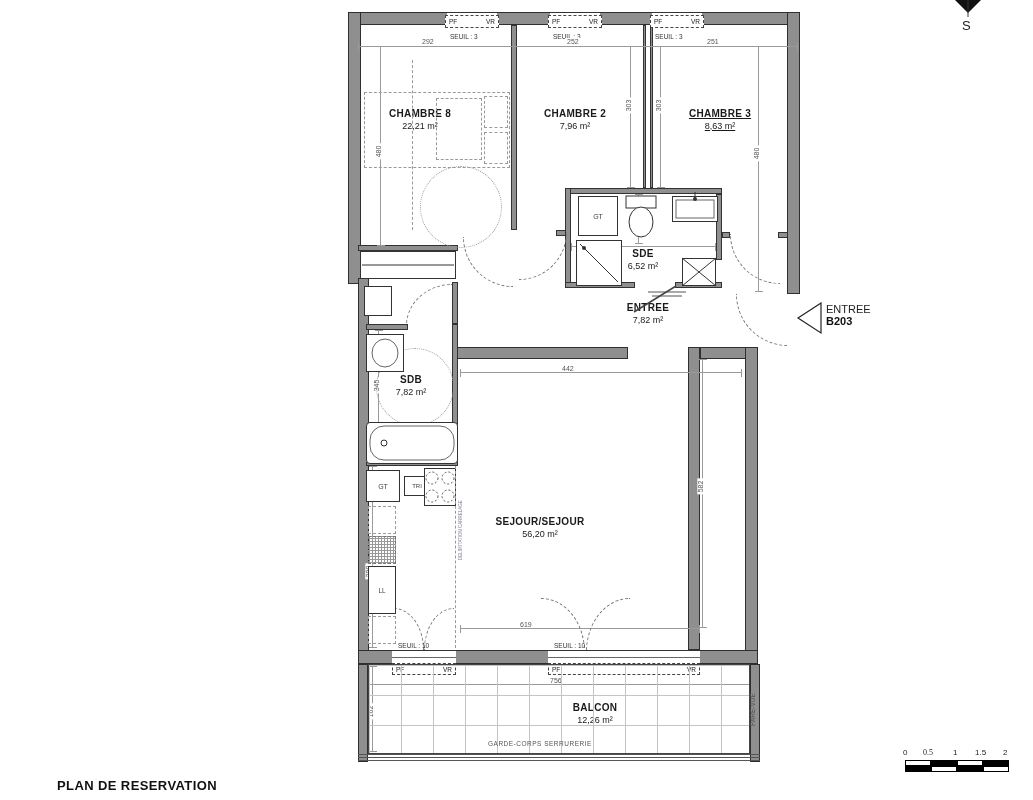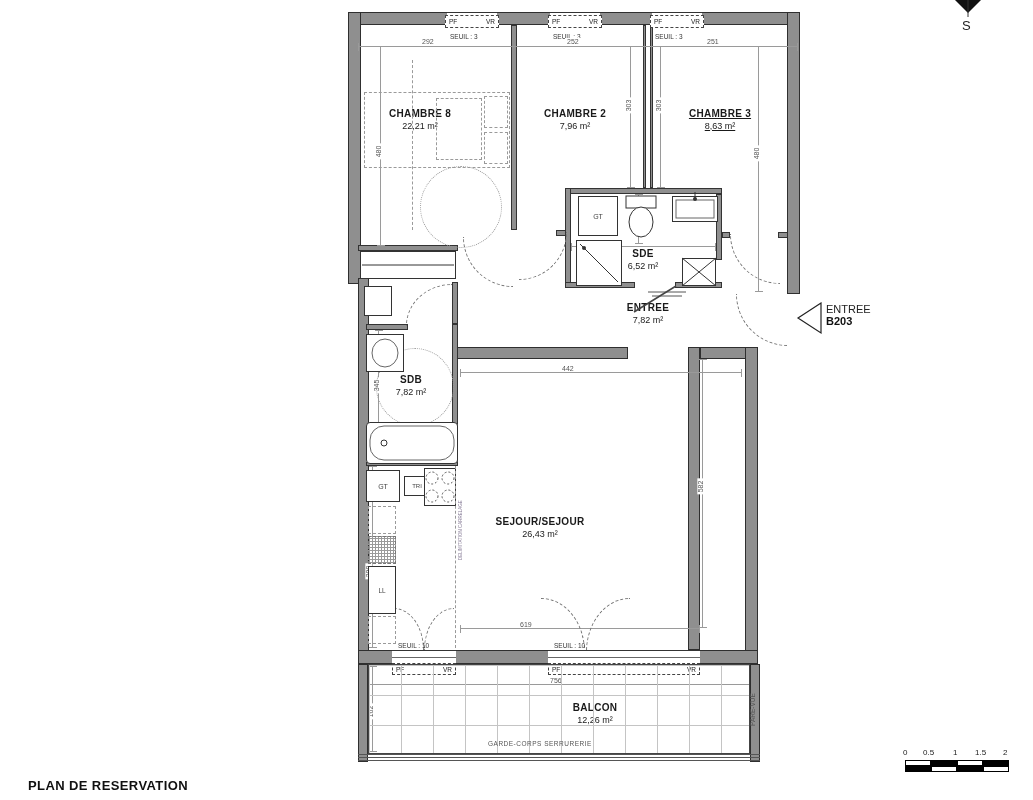--- a/index.html
+++ b/index.html
@@ -28,21 +28,21 @@
   .arc-br{border-right:1px dashed #777;border-bottom:1px dashed #777;border-bottom-right-radius:100% 100%;}
   .arc-tl{border-left:1px dashed #777;border-top:1px dashed #777;border-top-left-radius:100% 100%;}
   .arc-tr{border-right:1px dashed #777;border-top:1px dashed #777;border-top-right-radius:100% 100%;}
   .window{position:absolute;background:#fff;border-top:1px solid #333;border-bottom:1px solid #333;box-sizing:border-box;}
   .window::after{content:"";position:absolute;left:0;right:0;top:50%;border-top:1px solid #666;}
   .pfvr{position:absolute;border:1px dashed #444;box-sizing:border-box;background:#fff;font-size:6.5px;color:#222;display:flex;justify-content:space-between;align-items:center;padding:0 3px;}
   .tiles{position:absolute;box-sizing:border-box;border:1px solid #444;background-image:repeating-linear-gradient(90deg,#c4c4c4 0 1px,transparent 1px 32px),repeating-linear-gradient(180deg,#c4c4c4 0 1px,transparent 1px 30px);}
   .rails{position:absolute;background-image:repeating-linear-gradient(180deg,#555 0 1px,transparent 1px 3px);}
   .hatch{position:absolute;border:1px dashed #777;box-sizing:border-box;background-image:repeating-linear-gradient(0deg,#999 0 1px,transparent 1px 3px),repeating-linear-gradient(90deg,#999 0 1px,transparent 1px 3px);}
   .vtext{position:absolute;font-size:4.5px;color:#8a7f9a;transform:rotate(-90deg);transform-origin:left top;white-space:nowrap;}
-  .title{position:absolute;font-weight:bold;font-size:13px;color:#111;letter-spacing:.4px;}
+  .title{position:absolute;font-weight:bold;font-size:13px;color:#111;letter-spacing:.4px;margin-left:29px;}
   .scalecell{position:absolute;border:1px solid #000;box-sizing:border-box;}
   .black{background:#000;} .white{background:#fff;}
   .slab{position:absolute;font-size:8px;color:#222;}
   svg.overlay{position:absolute;left:0;top:0;pointer-events:none;}
 </style>
 </head>
 <body>
 
 <div id="plan">
 
@@ -147,21 +147,21 @@
   <div class="roomlabel" style="left:600px;top:302px;width:96px;">
     <div class="rname">ENTREE</div>
     <div class="rarea">7,82 m²</div>
   </div>
   <div class="roomlabel" style="left:368px;top:374px;width:86px;">
     <div class="rname">SDB</div>
     <div class="rarea">7,82 m²</div>
   </div>
   <div class="roomlabel" style="left:480px;top:516px;width:120px;">
     <div class="rname">SEJOUR/SEJOUR</div>
-    <div class="rarea">26,43 m²</div>
+    <div class="rarea">56,20 m²</div>
   </div>
   <div class="roomlabel" style="left:540px;top:702px;width:110px;">
     <div class="rname">BALCON</div>
     <div class="rarea">12,26 m²</div>
   </div>
 
   <div class="arc arc-bl" style="left:463px;top:237px;width:50px;height:50px;"></div>
   <div class="arc arc-br" style="left:519px;top:232px;width:48px;height:48px;"></div>
   <div class="arc arc-bl" style="left:730px;top:234px;width:50px;height:50px;"></div>
   <div class="arc arc-tl" style="left:406px;top:284px;width:46px;height:42px;"></div>
@@ -272,21 +272,21 @@
     <circle cx="448" cy="496" r="6" fill="none" stroke="#555" stroke-dasharray="2,2"></circle>
 
     <polygon points="821,303 798,318 821,333" fill="#fff" stroke="#222" stroke-width="1.2"></polygon>
 
     <polygon points="955,0 968,13 981,0" fill="#111"></polygon>
     <line x1="968" y1="0" x2="968" y2="17" stroke="#333"></line>
   </svg>
 
   <div class="abs" style="left:903px;top:748px;width:110px;height:28px;">
     <div class="slab" style="left:0;top:0;">0</div>
-    <div class="slab" style="left:20px;top:0;">0.5</div>
+    <div class="slab" style="left:20px;top:0;font-family:Liberation Serif, serif;">0.5</div>
     <div class="slab" style="left:50px;top:0;">1</div>
     <div class="slab" style="left:72px;top:0;">1.5</div>
     <div class="slab" style="left:100px;top:0;">2</div>
     <div class="scalecell white" style="left:2px;top:12px;width:26px;height:6px;"></div>
     <div class="scalecell black" style="left:28px;top:12px;width:26px;height:6px;"></div>
     <div class="scalecell white" style="left:54px;top:12px;width:26px;height:6px;"></div>
     <div class="scalecell black" style="left:80px;top:12px;width:26px;height:6px;"></div>
     <div class="scalecell black" style="left:2px;top:18px;width:26px;height:6px;"></div>
     <div class="scalecell white" style="left:28px;top:18px;width:26px;height:6px;"></div>
     <div class="scalecell black" style="left:54px;top:18px;width:26px;height:6px;"></div>

